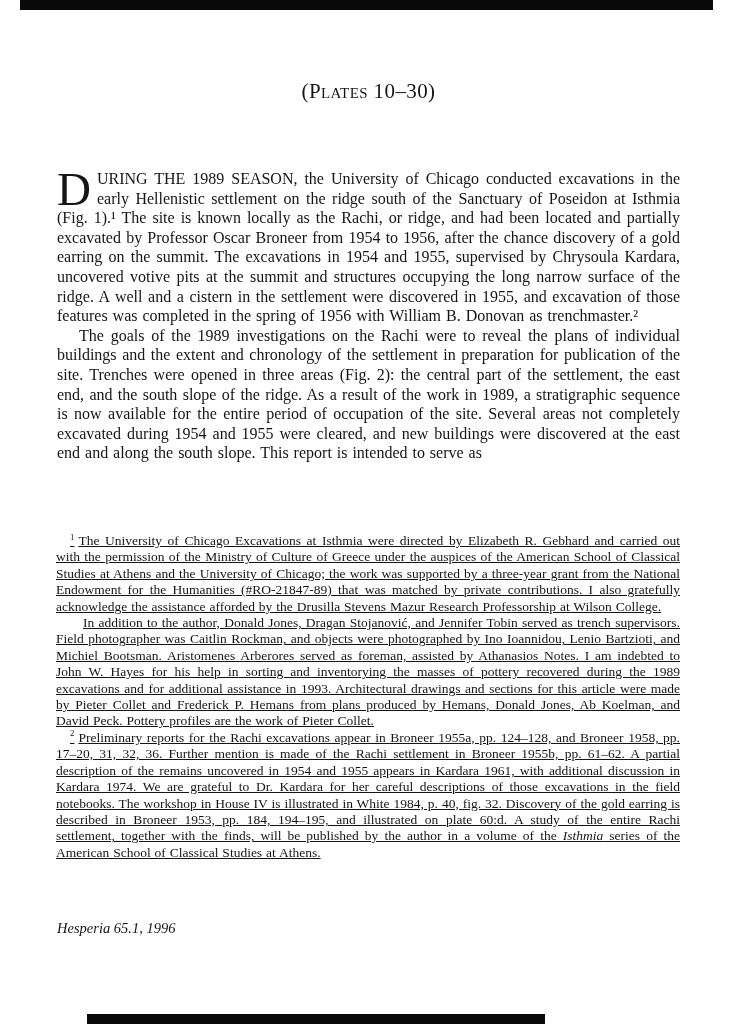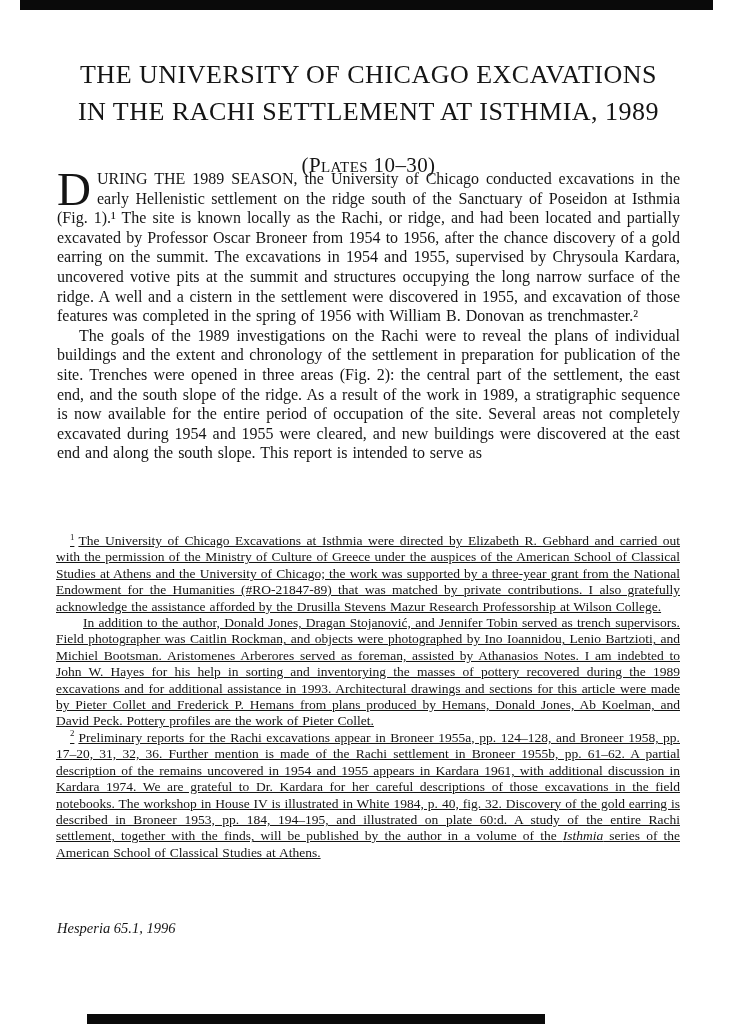--- a/index.html
+++ b/index.html
@@ -77,24 +77,20 @@
   }
 </style>
 </head>
 <body>
 
 <div class="page">
 
   <div class="scan-bar scan-bar-top"></div>
 
   <header class="article-header">
-    <h1>
-      <span class="title-line">THE UNIVERSITY OF CHICAGO EXCAVATIONS</span>
-      <span class="title-line">IN THE RACHI SETTLEMENT AT ISTHMIA, 1989</span>
-    </h1>
     <div class="plates-note">(Plates 10–30)</div>
   </header>
 
   <main class="article-body">
     <p>
       <span class="dropcap">D</span><span>URING THE 1989 SEASON, the University of Chicago conducted excavations in the early Hellenistic settlement on the ridge south of the Sanctuary of Poseidon at Isthmia (Fig. 1).¹ The site is known locally as the Rachi, or ridge, and had been located and partially excavated by Professor Oscar Broneer from 1954 to 1956, after the chance discovery of a gold earring on the summit. The excavations in 1954 and 1955, supervised by Chrysoula Kardara, uncovered votive pits at the summit and structures occupying the long narrow surface of the ridge. A well and a cistern in the settlement were discovered in 1955, and excavation of those features was completed in the spring of 1956 with William B. Donovan as trenchmaster.²</span>
     </p>
     <p>The goals of the 1989 investigations on the Rachi were to reveal the plans of individual buildings and the extent and chronology of the settlement in preparation for publication of the site. Trenches were opened in three areas (Fig. 2): the central part of the settlement, the east end, and the south slope of the ridge. As a result of the work in 1989, a stratigraphic sequence is now available for the entire period of occupation of the site. Several areas not completely excavated during 1954 and 1955 were cleared, and new buildings were discovered at the east end and along the south slope. This report is intended to serve as</p>
   </main>
 

